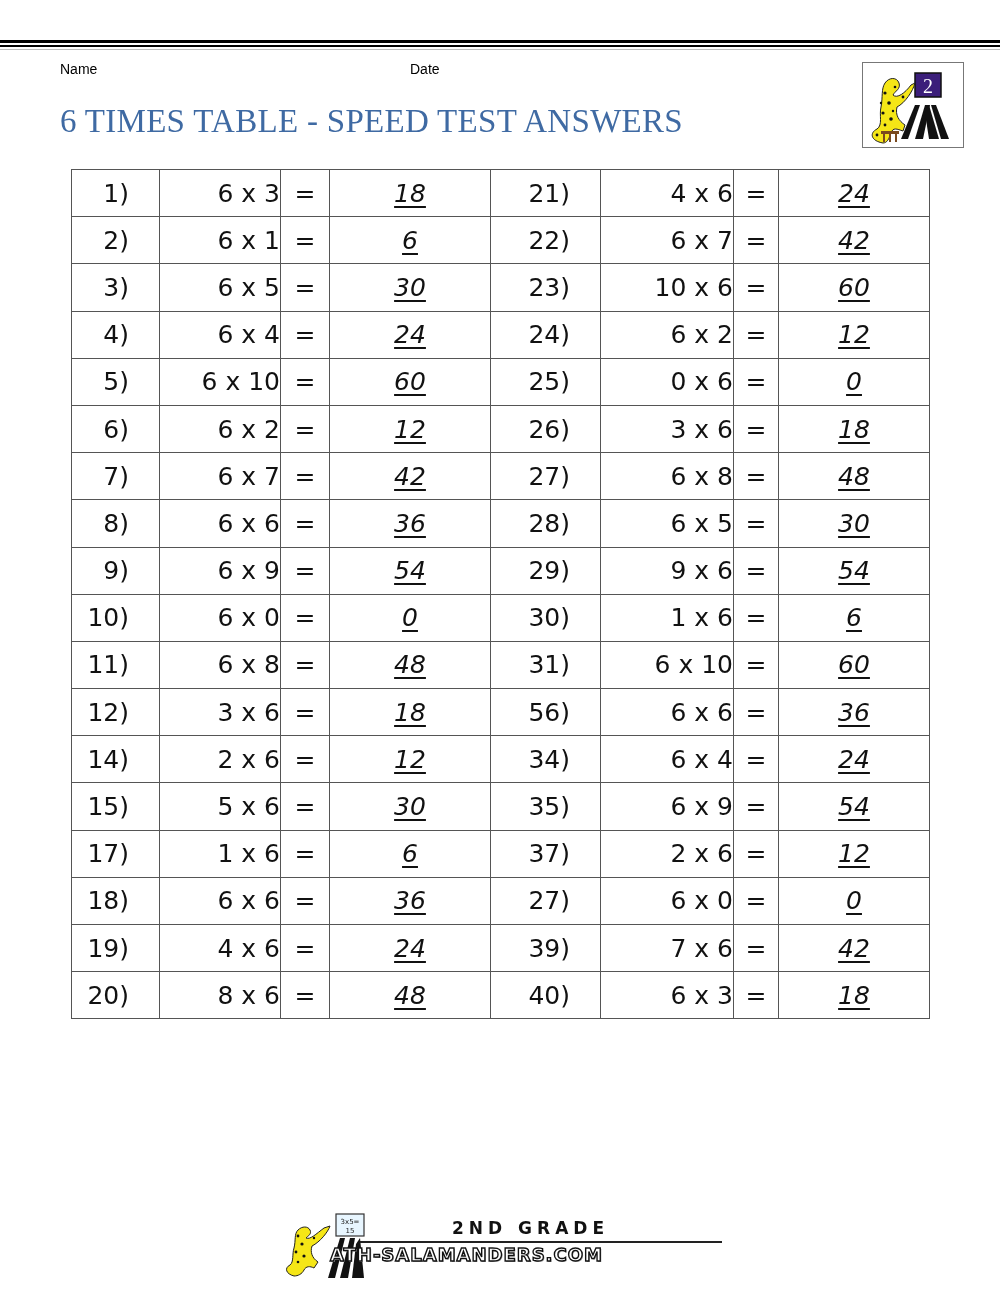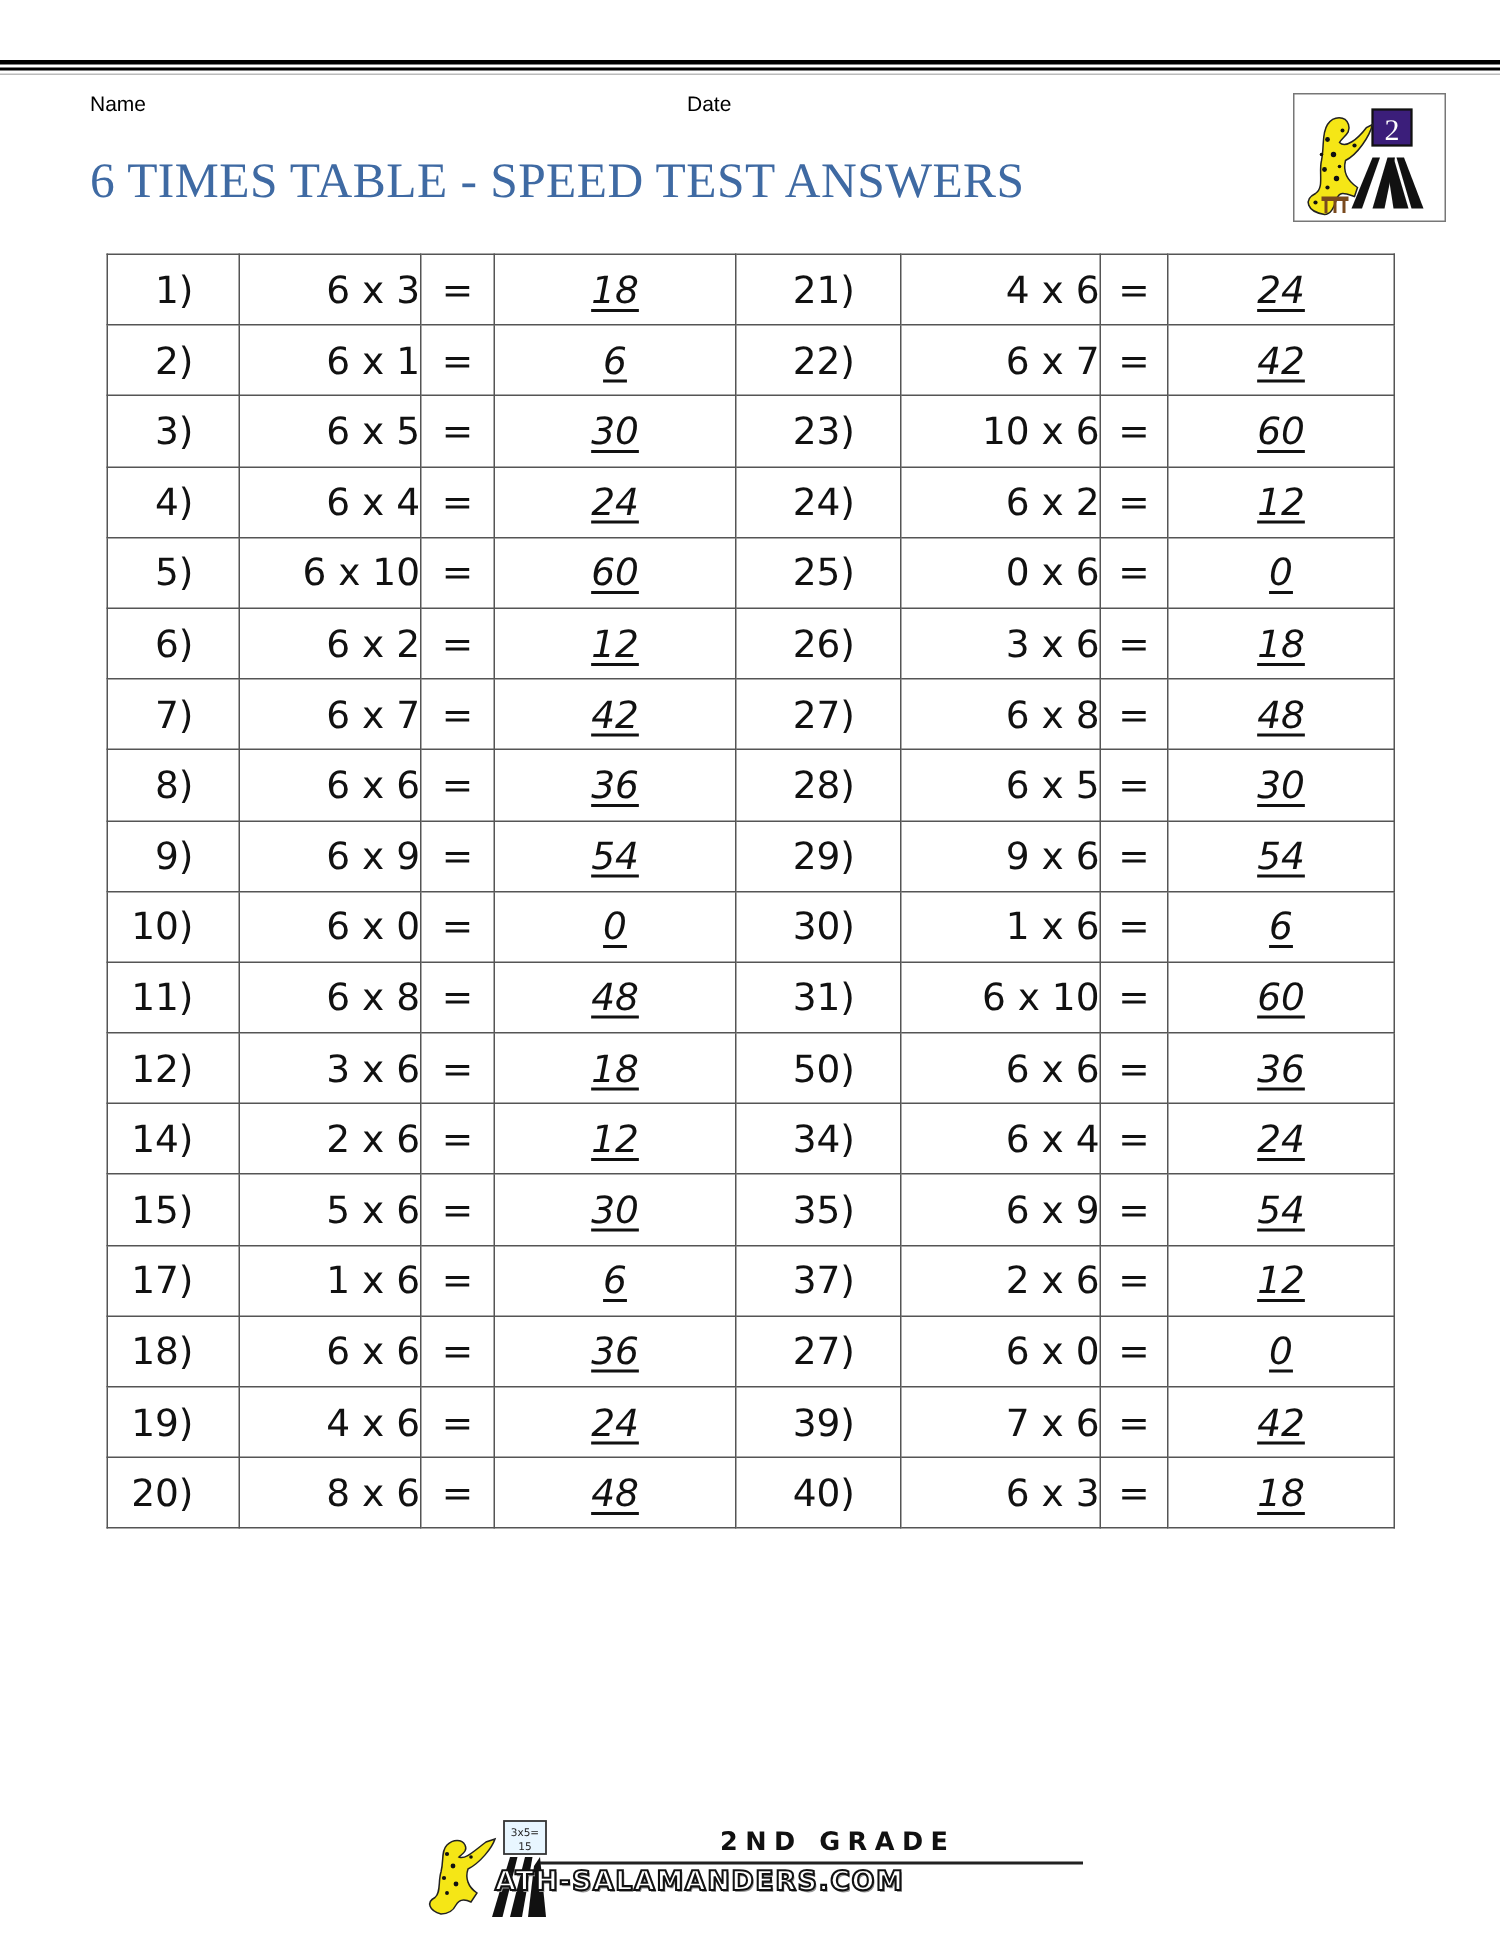--- a/index.html
+++ b/index.html
@@ -5,39 +5,39 @@
     * { box-sizing: border-box; margin: 0; padding: 0; }
     html, body { width: 1000px; height: 1294px; background: #ffffff; overflow: hidden; }
     body { position: relative; font-family: "Liberation Sans", sans-serif; color: #000; }
 
     .top-rule { position: absolute; left: 0; top: 40px; width: 1000px; height: 7px;
       border-top: 3px solid #000; border-bottom: 2px solid #000; }
     .top-rule-thin { position: absolute; left: 0; top: 49px; width: 1000px; height: 1px; background: #bbb; }
 
     .label { position: absolute; top: 61px; font-size: 14px; color: #000; }
     .name-label { left: 60px; }
-    .date-label { left: 410px; margin-left: 48px; }
+    .date-label { left: 410px; }
 
     .title { position: absolute; left: 60px; top: 103px; font-family: "Liberation Serif", serif;
       font-size: 33px; color: #3f6aa3; letter-spacing: 0.3px; white-space: nowrap; text-align: center; }
 
     .logo-box { position: absolute; left: 862px; top: 62px; width: 102px; height: 86px;
       border: 1px solid #777; background: #fff; }
 
     table.sheet { position: absolute; left: 71px; top: 169px; width: 858px; border-collapse: collapse;
       table-layout: fixed; }
     table.sheet td { border: 1px solid #555; height: 47.2px; font-family: "DejaVu Sans", sans-serif;
       font-size: 25px; color: #111; vertical-align: middle; white-space: nowrap; }
     td.num { text-align: right; padding-right: 30px; }
     td.q { text-align: right; padding-left: 9px; }
     td.eq { text-align: center; }
     td.ans { text-align: center; color: #ff0000; text-decoration: underline; text-underline-offset: 4px; font-style: italic; }
 
     .footer-logo { position: absolute; left: 280px; top: 1210px; width: 460px; height: 72px; }
-    .footer-grade { position: absolute; left: 480px; top: 1218px; font-family: "DejaVu Sans", sans-serif;
+    .footer-grade { position: absolute; left: 452px; top: 1218px; font-family: "DejaVu Sans", sans-serif;
       font-weight: bold; font-size: 17px; letter-spacing: 5px; color: #111; }
     .footer-line { position: absolute; left: 360px; top: 1241px; width: 362px; height: 2px; background: #222; }
     .footer-site { position: absolute; left: 330px; top: 1244px; font-family: "DejaVu Sans", sans-serif;
       font-weight: bold; font-size: 18px; letter-spacing: 1px; color: #fff;
       -webkit-text-stroke: 1.4px #111; text-shadow: 1px 1px 0 #999; }
   </style>
 </head>
 <body>
 
 <div class="top-rule"></div>
@@ -198,21 +198,21 @@
         <td class="num">31)</td>
         <td class="q">6 x 10</td>
         <td class="eq">=</td>
         <td class="ans">60</td>
       </tr>
       <tr>
         <td class="num">12)</td>
         <td class="q">3 x 6</td>
         <td class="eq">=</td>
         <td class="ans">18</td>
-        <td class="num">50)</td>
+        <td class="num">56)</td>
         <td class="q">6 x 6</td>
         <td class="eq">=</td>
         <td class="ans">36</td>
       </tr>
       <tr>
         <td class="num">14)</td>
         <td class="q">2 x 6</td>
         <td class="eq">=</td>
         <td class="ans">12</td>
         <td class="num">34)</td>

